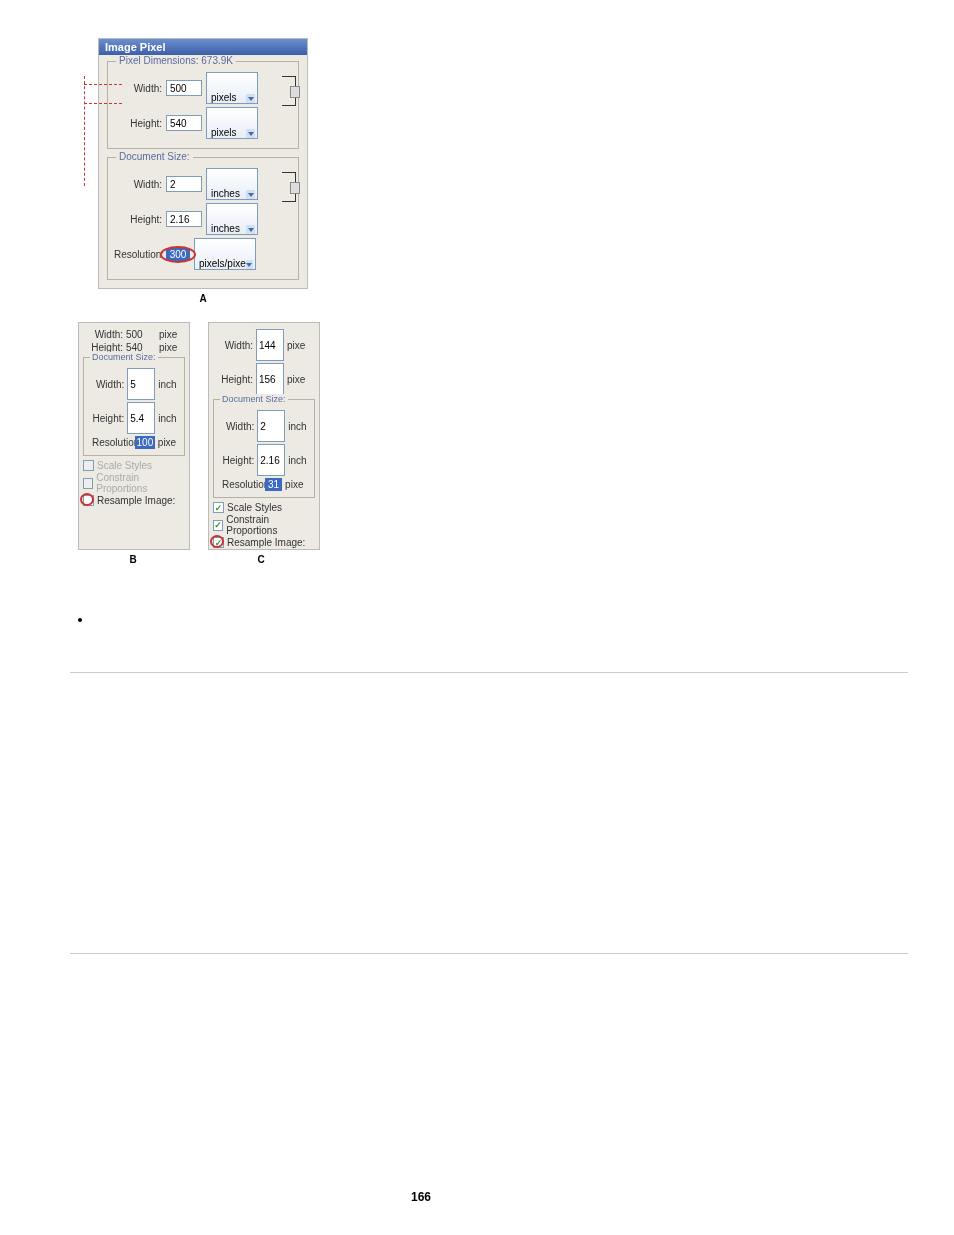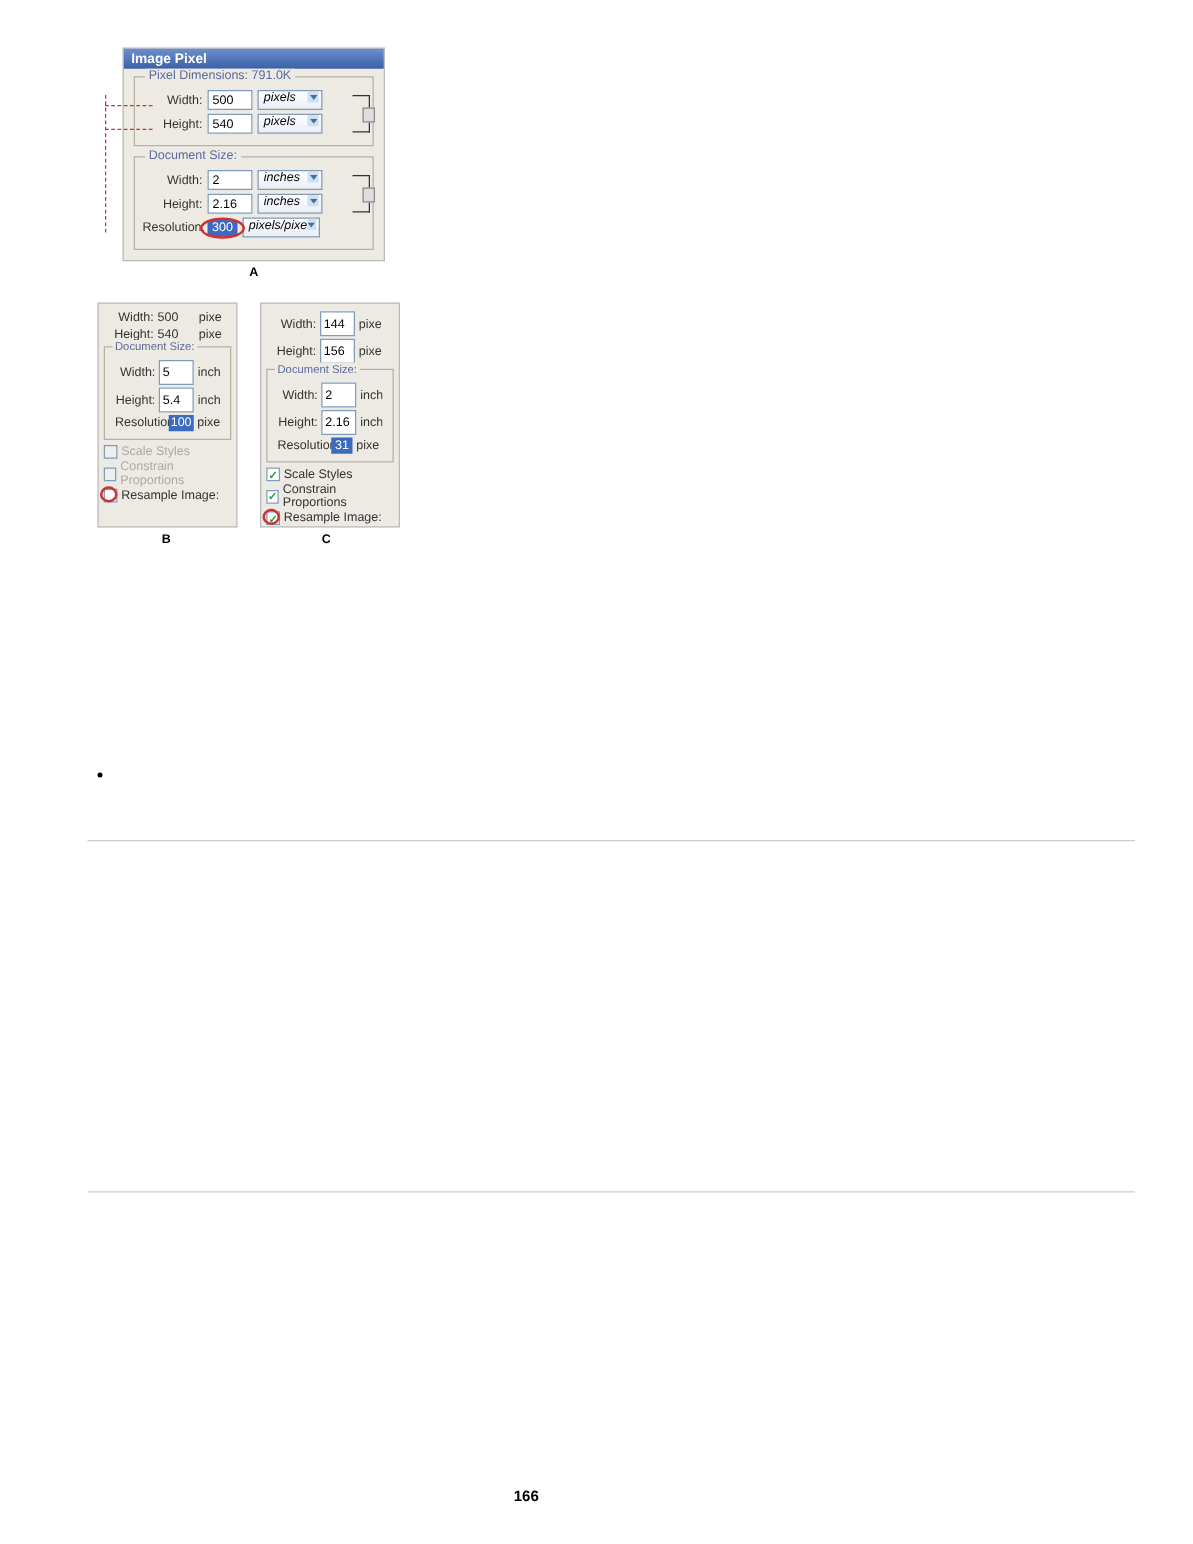--- a/index.html
+++ b/index.html
@@ -65,29 +65,28 @@
   .inp {
     width: 36px;
     height: 16px;
     border: 1px solid #7f9db9;
     background: #fff;
     font-size: 10px;
     padding: 0 3px;
   }
   .sel {
     width: 52px;
-    height: 16px;
+    height: 32px;
     border: 1px solid #7f9db9;
     background: linear-gradient(180deg,#fff,#e8eef7);
     font-size: 10px;
     display: flex;
-    align-items: flex-start;
+    align-items: flex-end;
     justify-content: space-between;
     padding: 0 2px 0 4px;
-    font-style: italic;
   }
   .sel-w { width: 62px; }
   .chev {
     width: 9px;
     height: 9px;
     background: #cfe0f2;
     display: flex;
     align-items: center;
     justify-content: center;
   }
@@ -169,21 +168,21 @@
     font-size: 10px;
   }
   .mini-lab { width: 40px; text-align: right; color: #333; }
   .mini-val {
     width: 30px;
     font-size: 10px;
     color: #333;
   }
   .mini-inp {
     width: 28px;
-    height: 20px;
+    height: 32px;
     border: 1px solid #7f9db9;
     background: #fff;
     font-size: 10px;
     padding: 0 2px;
   }
   .mini-unit {
     font-size: 10px;
     color: #333;
     width: 22px;
     overflow: hidden;
@@ -280,21 +279,21 @@
 <body>
 
 <div class="page">
 
   <div class="panel-a">
     <div class="titlebar">Image Pixel</div>
 
     <div class="fieldset" style="position:relative;">
       <div class="legend">
         <span>Pixel Dimensions:</span>
-        <span>791.0K</span>
+        <span>673.9K</span>
       </div>
       <div class="row">
         <div class="lab">Width:</div>
         <input class="inp" value="500" style="">
         <div class="sel">
           <span>pixels</span>
           <span class="chev">
               <svg width="6" height="4">
                 <path d="M0 0 L6 0 L3 4 Z" fill="#4a6aa0"></path>
               </svg>

